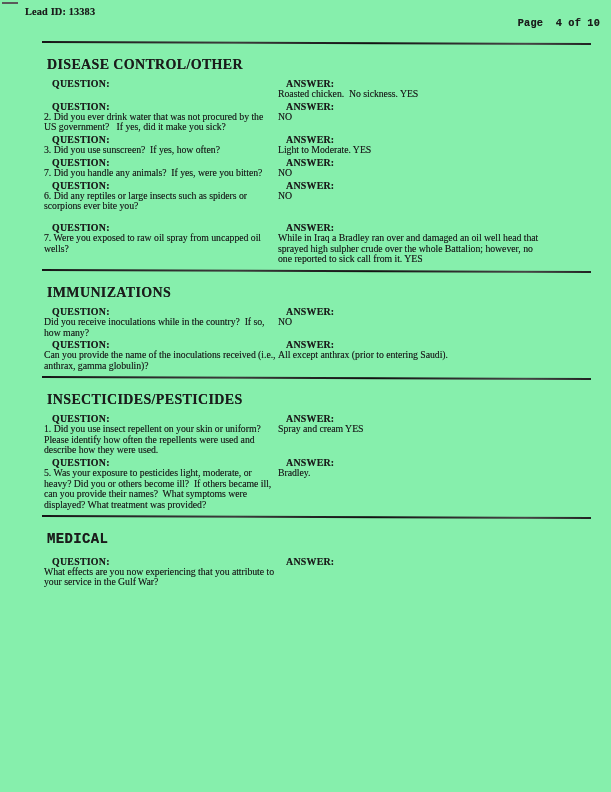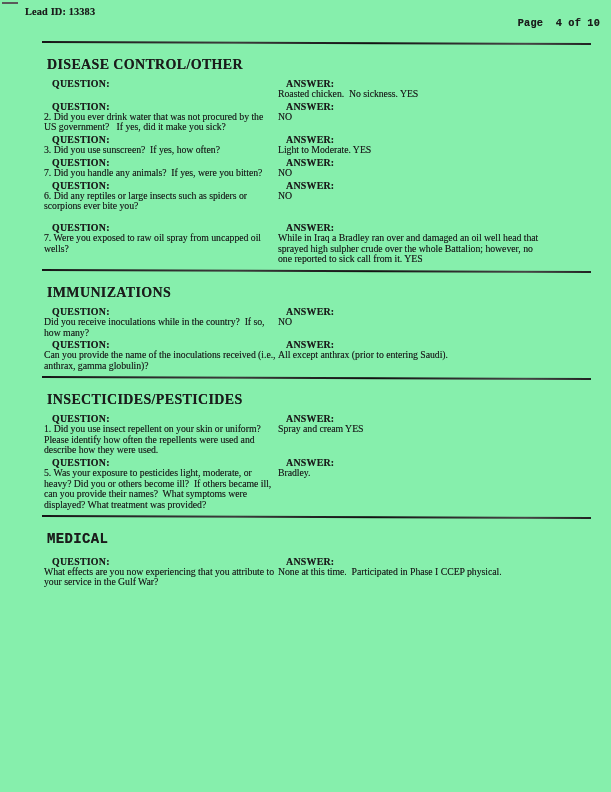--- a/index.html
+++ b/index.html
@@ -203,19 +203,18 @@
       <div class="rule"></div>
       <div class="section-title">MEDICAL</div>
 
       <div class="qa">
         <div class="qcol">
           <div class="label">QUESTION:</div>
           <div class="text">What effects are you now experiencing that you attribute to your service in the Gulf War?</div>
         </div>
         <div class="acol">
           <div class="label">ANSWER:</div>
-          <div class="text">None at this time.  Participated in Phase I CCEP physical.</div>
         </div>
       </div>
     </div>
 
   </div>
 </div>
 
 </body></html>

